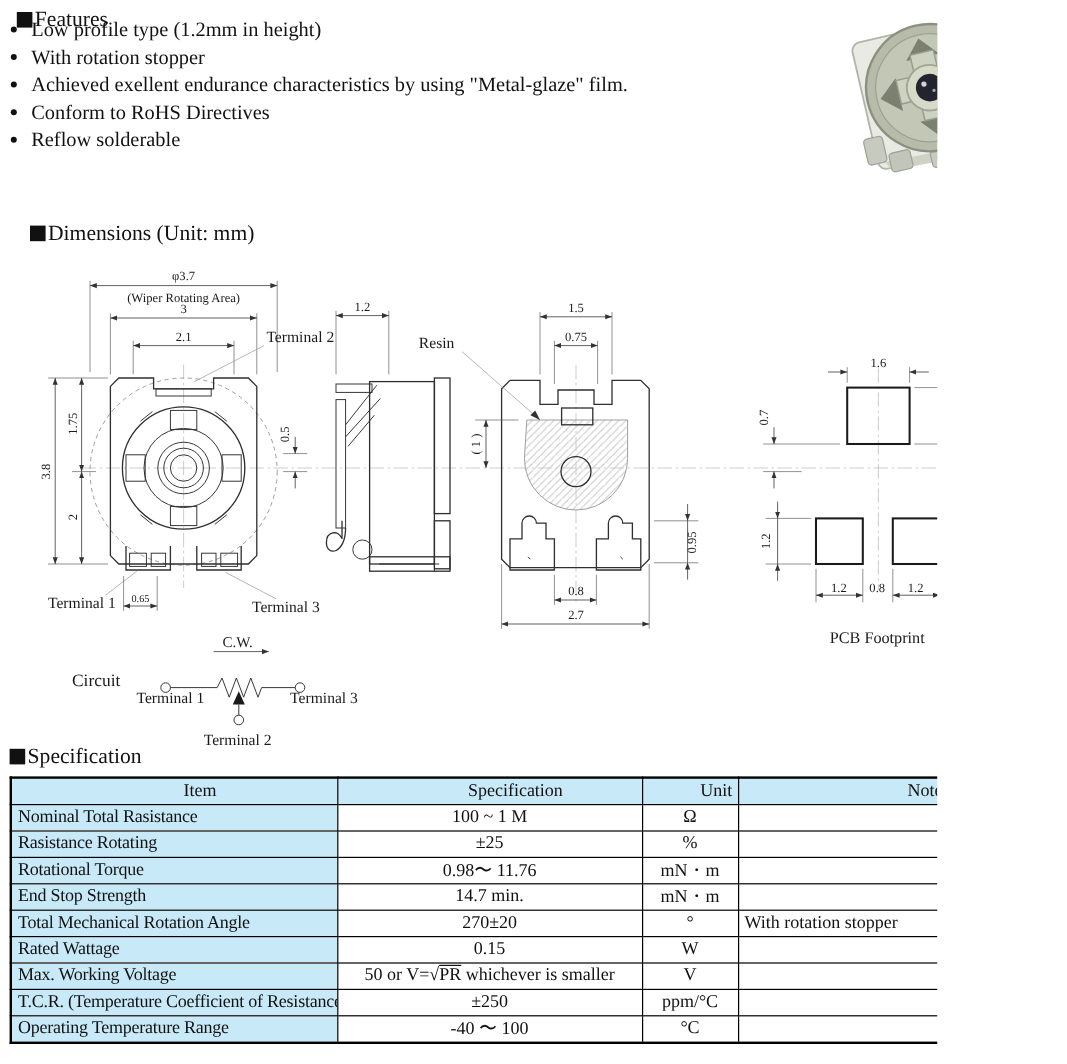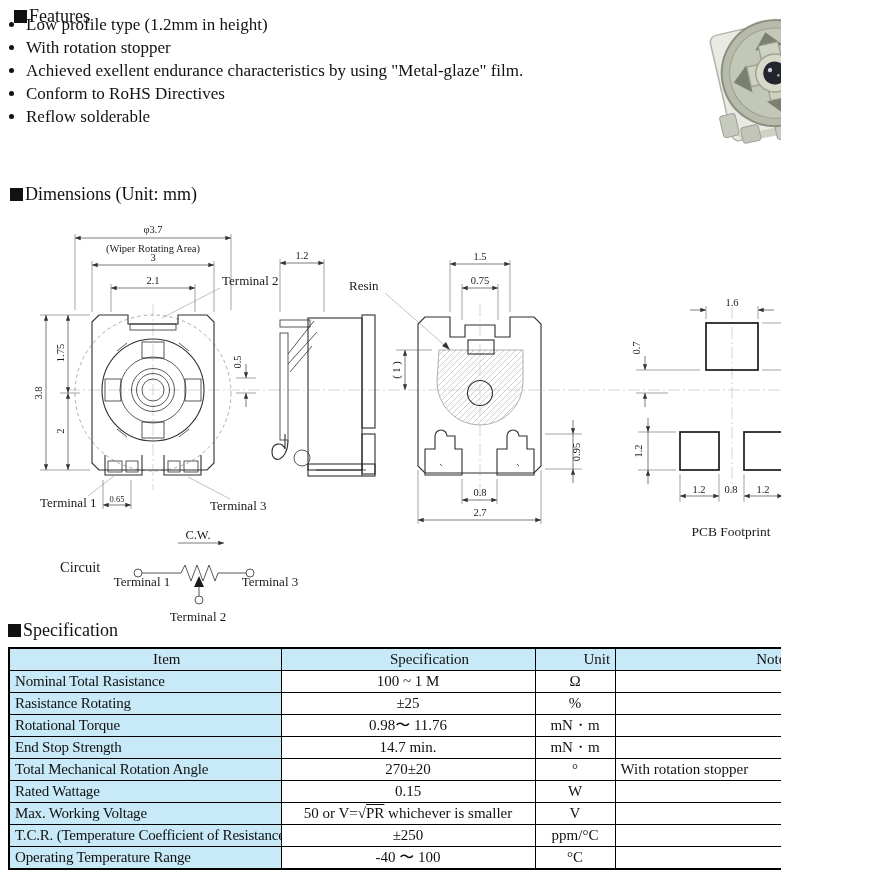--- a/index.html
+++ b/index.html
@@ -79,21 +79,21 @@
         <path d="M140,66 L124,52 L124,80 Z" fill="#7c8070"></path>
         <path d="M88,36 h20 v18 h16 v20 h-16 v18 h-20 v-18 h-16 v-20 h16 Z" fill="#ced2c0" stroke="#989c8a" stroke-width="1.2"></path>
         <circle cx="98" cy="66" r="19" fill="#d7dac9" stroke="#a0a492" stroke-width="1.5"></circle>
         <circle cx="98" cy="66" r="11.5" fill="#23242e"></circle>
         <circle cx="94" cy="62" r="2.2" fill="#cfd3e0"></circle>
         <circle cx="101" cy="69" r="1.4" fill="#9aa0b5"></circle>
       </g>
     </g>
   </svg>
 
-  <div class="sec-head" style="top:184px;left:10px;">
+  <div class="sec-head" style="top:184px;left:25px;">
     <span class="sq"></span><span>Dimensions (Unit: mm)</span>
   </div>
 
   <svg class="drawings" width="889" height="420" viewBox="0 0 889 420">
     <defs>
       <marker id="arr" viewBox="0 0 10 10" refX="9" refY="5" markerWidth="9" markerHeight="9" orient="auto-start-reverse">
         <path d="M0,1.6 L9,5 L0,8.4 Z" fill="#333"></path>
       </marker>
       <pattern id="hatch" patternUnits="userSpaceOnUse" width="6" height="6">
         <path d="M0,6 L6,0" stroke="#c9c9c9" stroke-width="0.9"></path>

